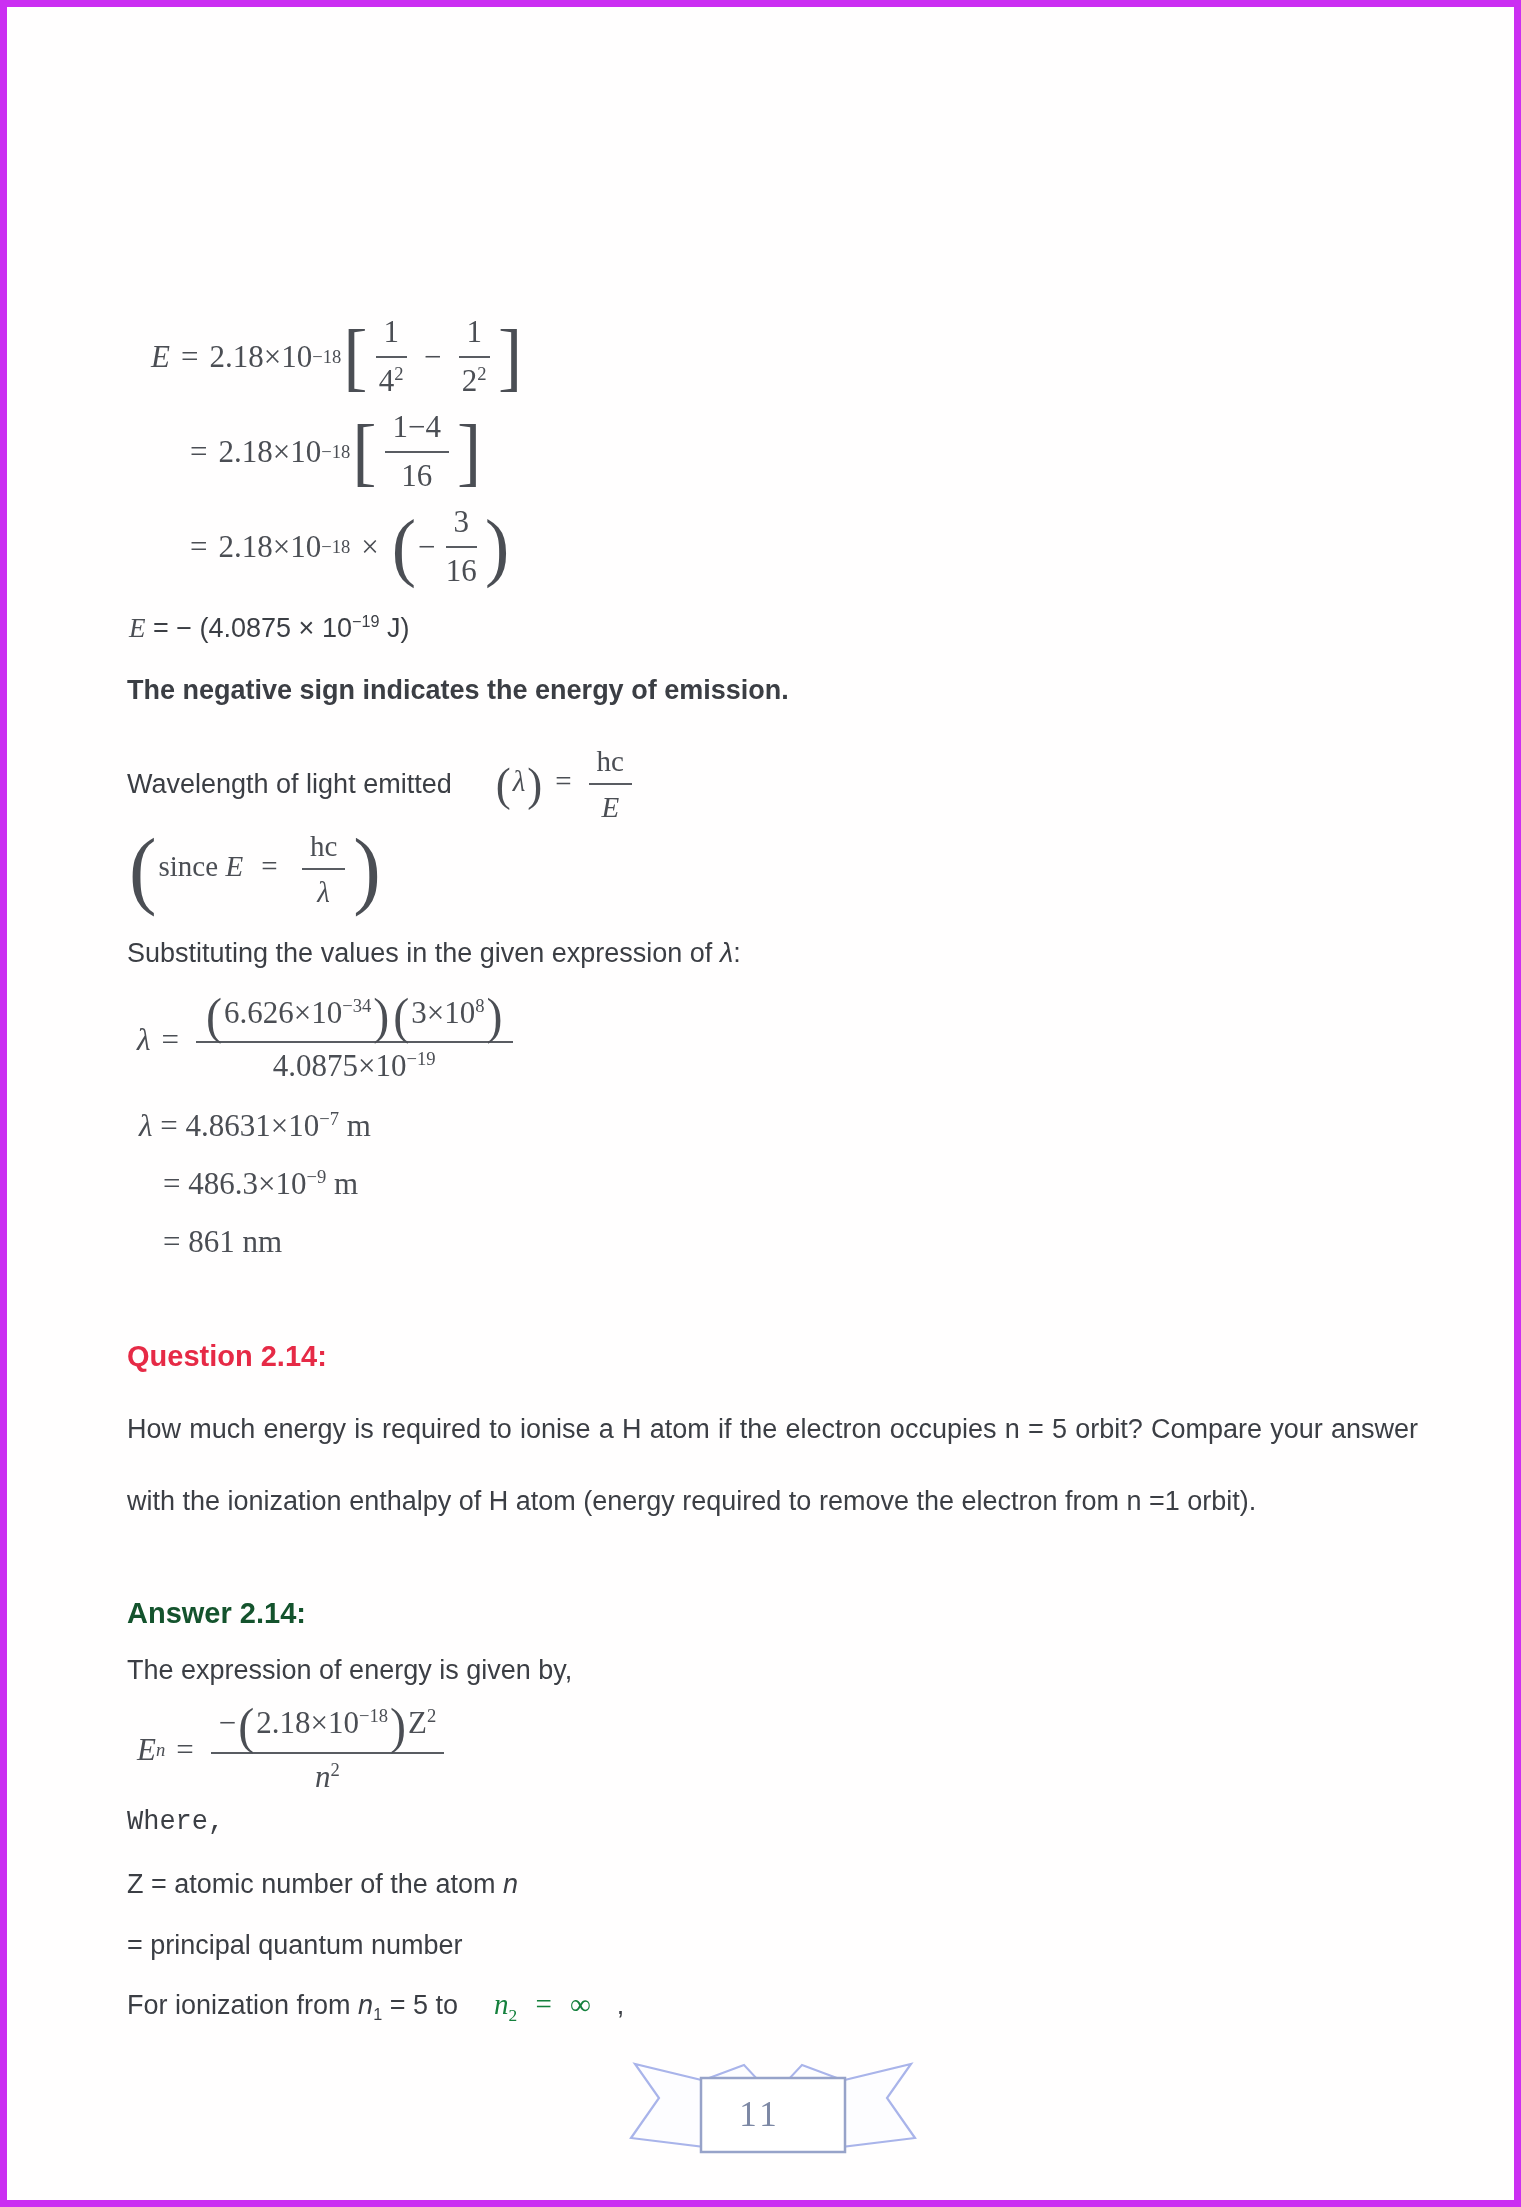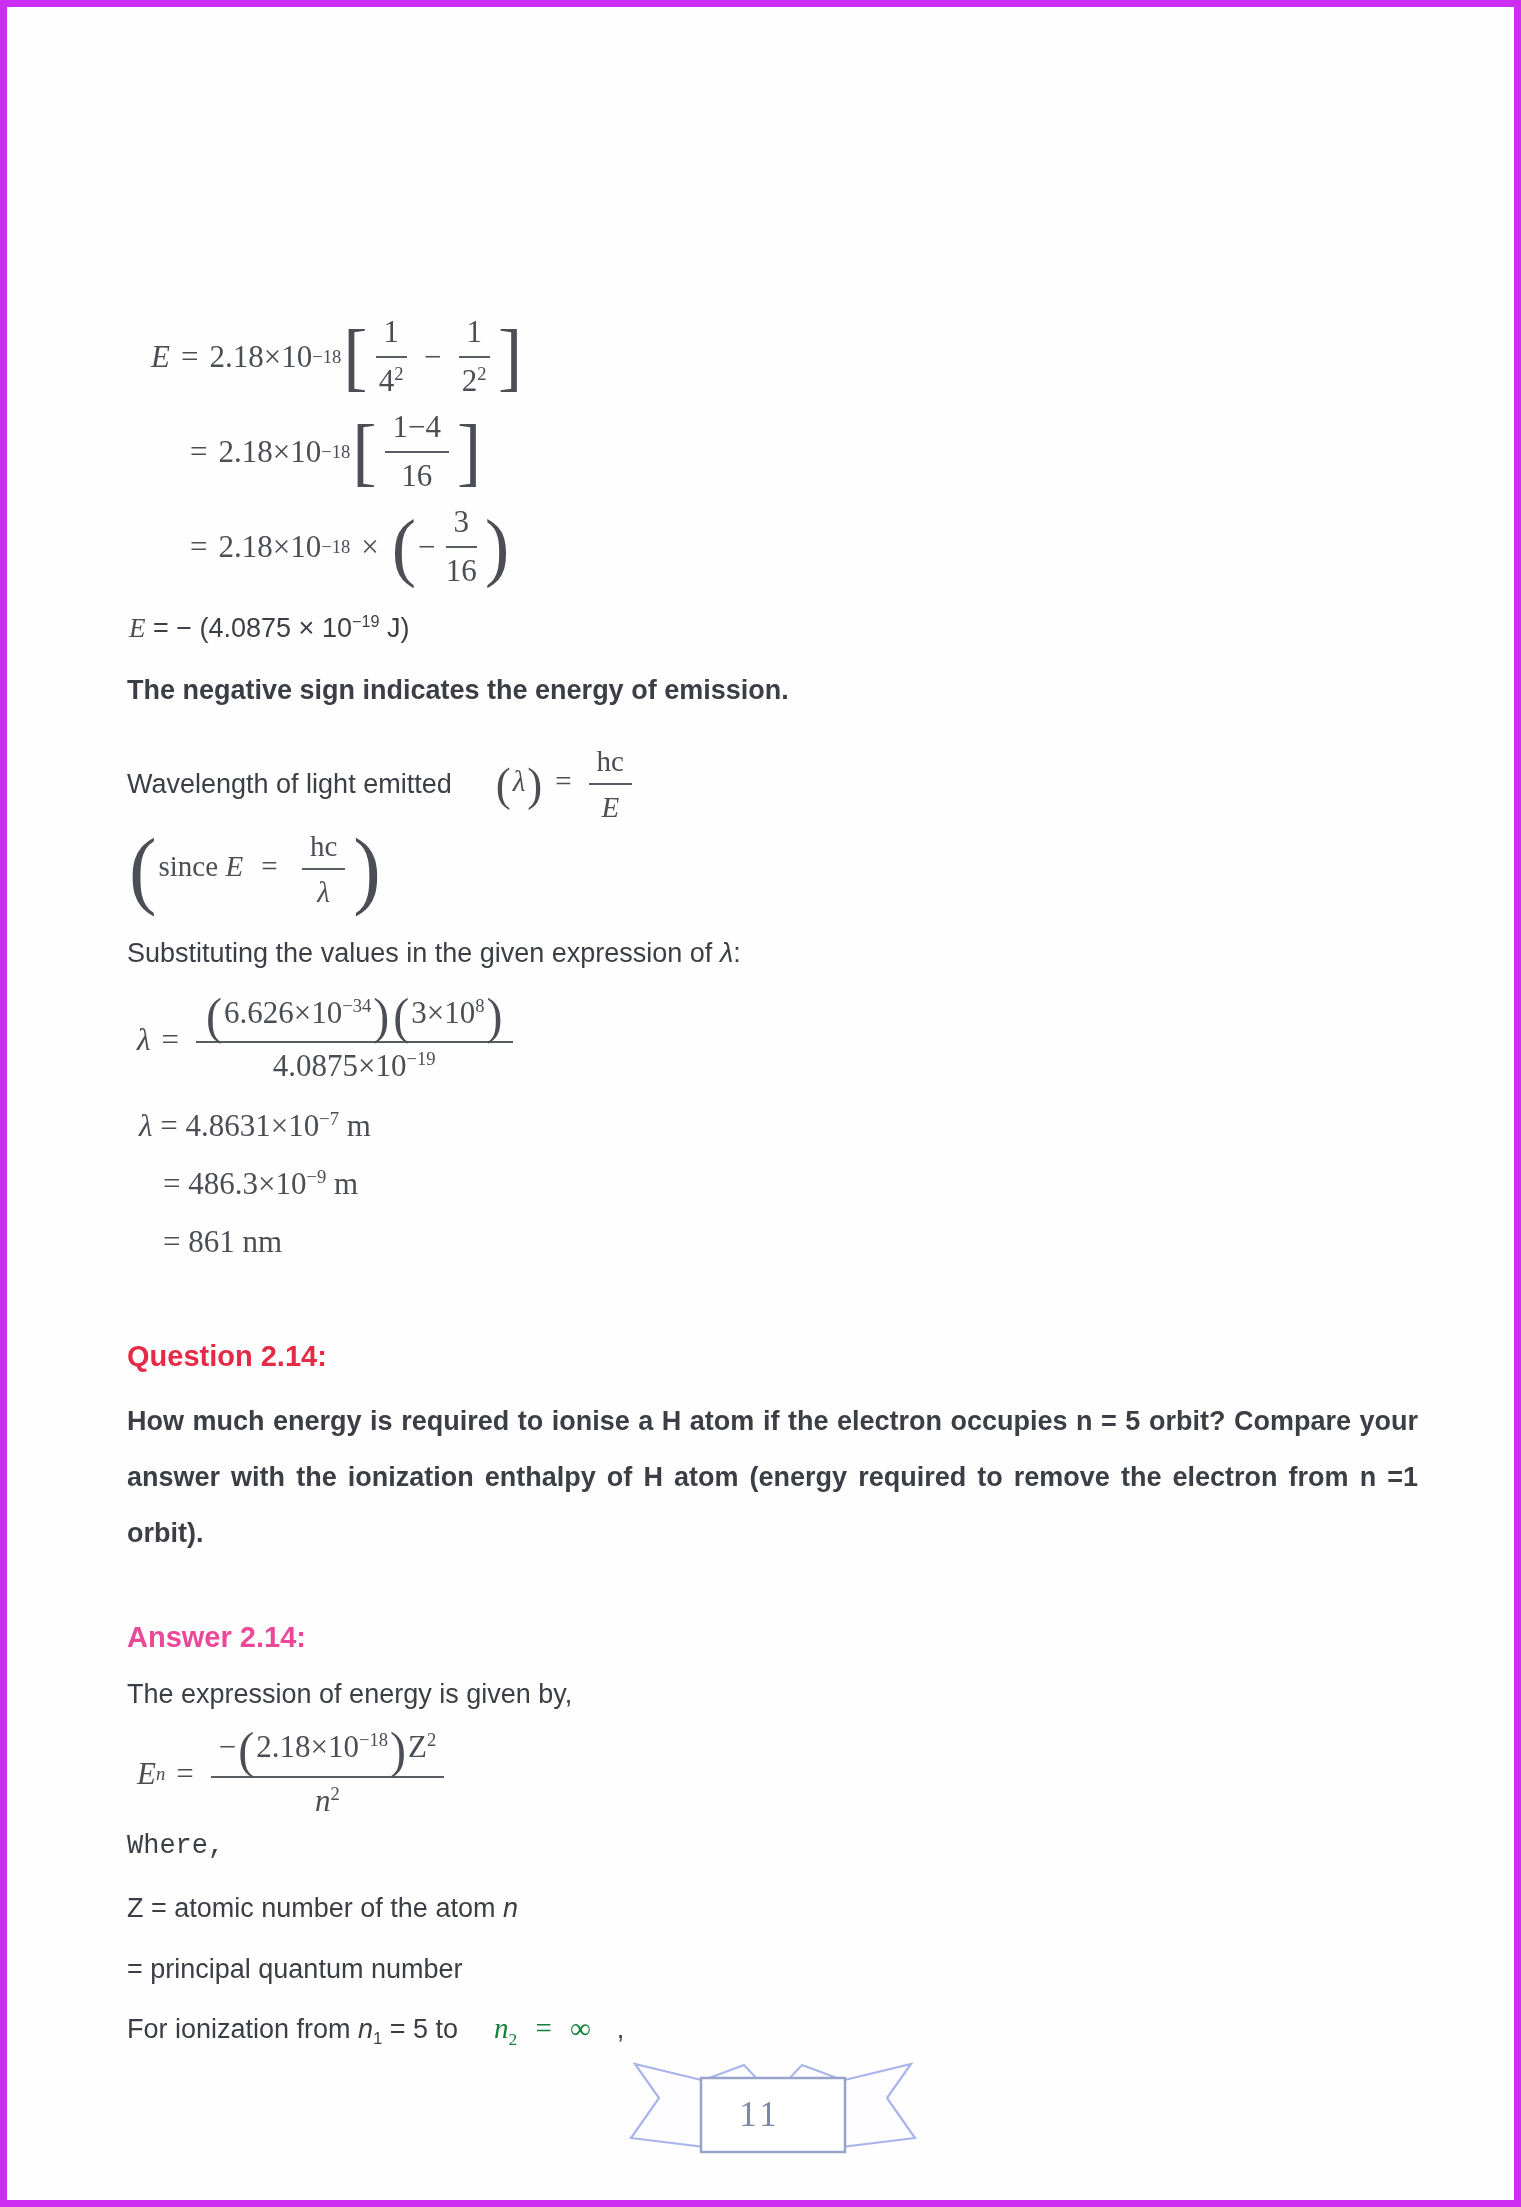--- a/index.html
+++ b/index.html
@@ -40,22 +40,22 @@
   .wave-row{margin-top:34px;display:flex;align-items:center;min-height:80px;}
   .wave-math{font-size:29px;margin-left:42px;}
   .since-row{display:flex;align-items:center;min-height:84px;font-size:29px;margin-top:2px;}
   .since-inner{display:inline-block;vertical-align:middle;}
   .subst-line{margin-top:24px;}
   .lambda-eq-row{display:flex;align-items:center;min-height:112px;font-size:31px;padding-left:10px;margin-top:12px;}
   .lambda-val{font-size:31px;padding-left:12px;margin-top:12px;}
   .lambda-val.indent{padding-left:36px;margin-top:22px;}
 
   .q-heading{margin-top:80px;font-size:29px;font-weight:bold;color:#e62a46;}
-  .q-text{margin-top:20px;font-size:27px;line-height:56px;text-align:justify;max-width:1306px;font-weight:bold;}
-  .a-heading{margin-top:60px;font-size:29px;font-weight:bold;color:#ec4899;}
+  .q-text{margin-top:20px;font-size:27px;line-height:72px;text-align:justify;max-width:1306px;}
+  .a-heading{margin-top:60px;font-size:29px;font-weight:bold;color:#14532d;}
   .a-intro{margin-top:22px;}
   .en-eq-row{display:flex;align-items:center;min-height:108px;font-size:31px;padding-left:10px;margin-top:8px;}
   .where-line{margin-top:0;font-family:Liberation Mono, monospace;}
   .plain-row{margin-top:25px;}
   .ion-row{margin-top:23px;display:flex;align-items:center;}
   .ion-math{font-size:29px;color:#15803d;margin-left:36px;}
   .ion-comma{margin-left:26px;}
 
   
   .ribbon{position:absolute;top:2043px;left:calc(50% + 12px);transform:translateX(-50%);width:300px;height:114px;}

